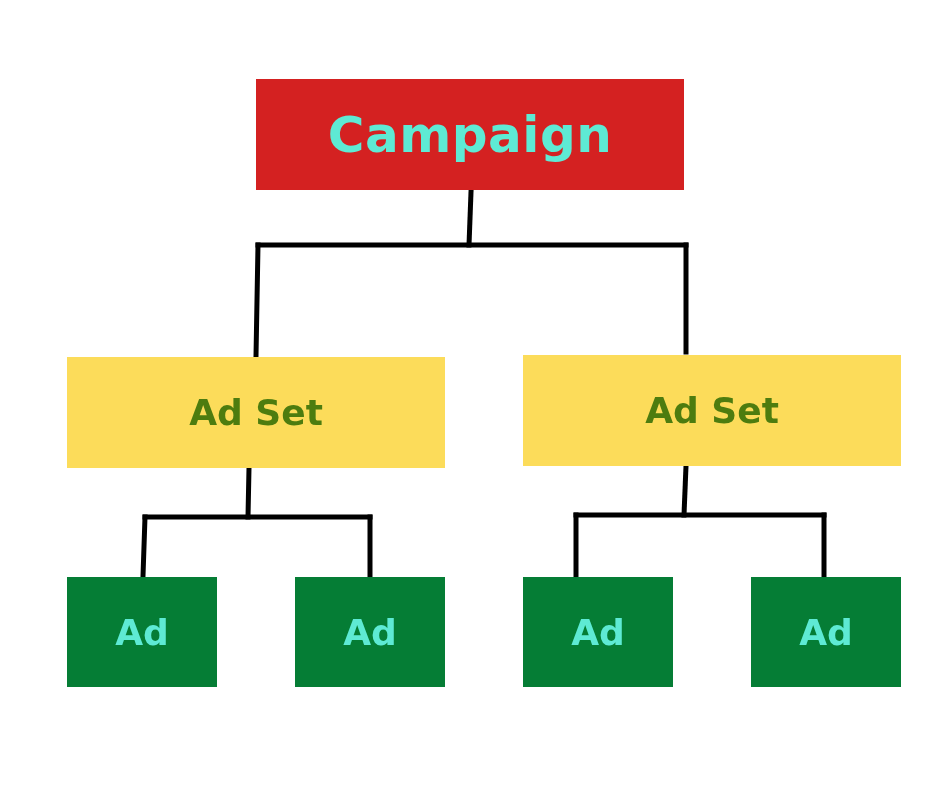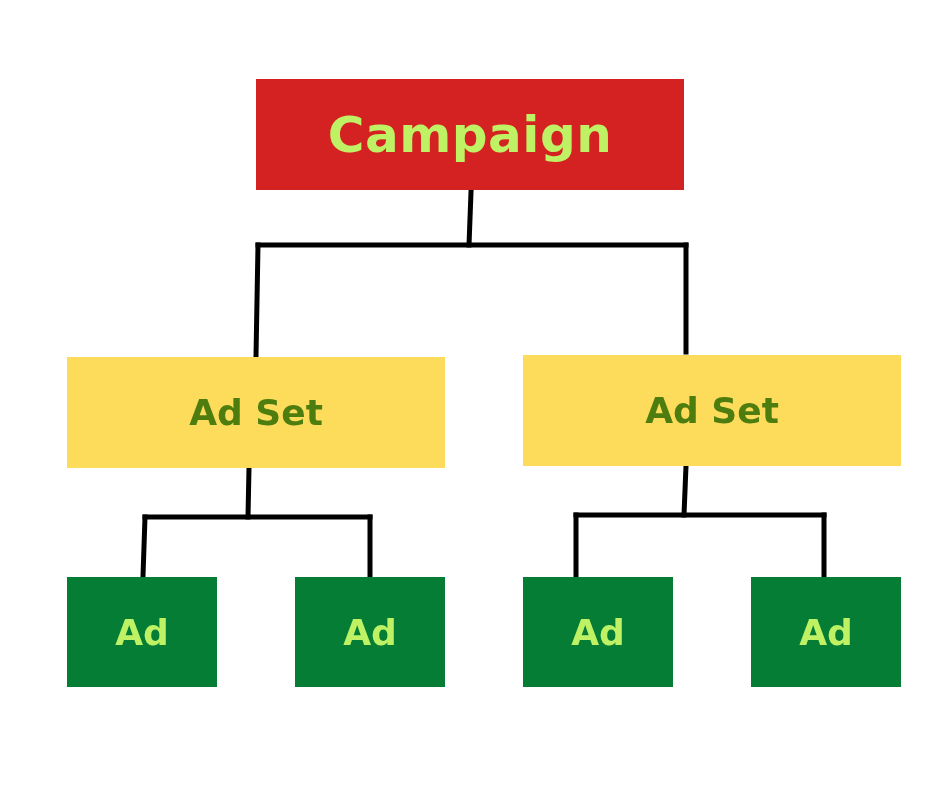--- a/index.html
+++ b/index.html
@@ -3,21 +3,21 @@
   <meta charset="utf-8">
   <style>
     html, body { margin: 0; padding: 0; }
     body {
       width: 940px; height: 788px; background: #ffffff; position: relative; overflow: hidden;
       font-family: "DejaVu Sans", "Liberation Sans", sans-serif;
     }
     .lines { position: absolute; left: 0; top: 0; width: 940px; height: 788px; }
     .box {
       position: absolute; display: flex; align-items: center; justify-content: center;
-      font-weight: bold; color: #bef264; box-sizing: border-box;
+      font-weight: bold; color: #5eead4; box-sizing: border-box;
     }
     .campaign { background: #d42121; font-size: 50px; letter-spacing: 0.5px; }
     .adset { background: #fcdc5a; font-size: 36px; color: #4d7c0f; }
     .ad { background: #057d35; font-size: 36px; text-align: right; }
   </style>
 </head>
 <body>
 
 <svg class="lines" viewBox="0 0 940 788">
   <g stroke="#000000" stroke-width="5" fill="none" stroke-linecap="square">

